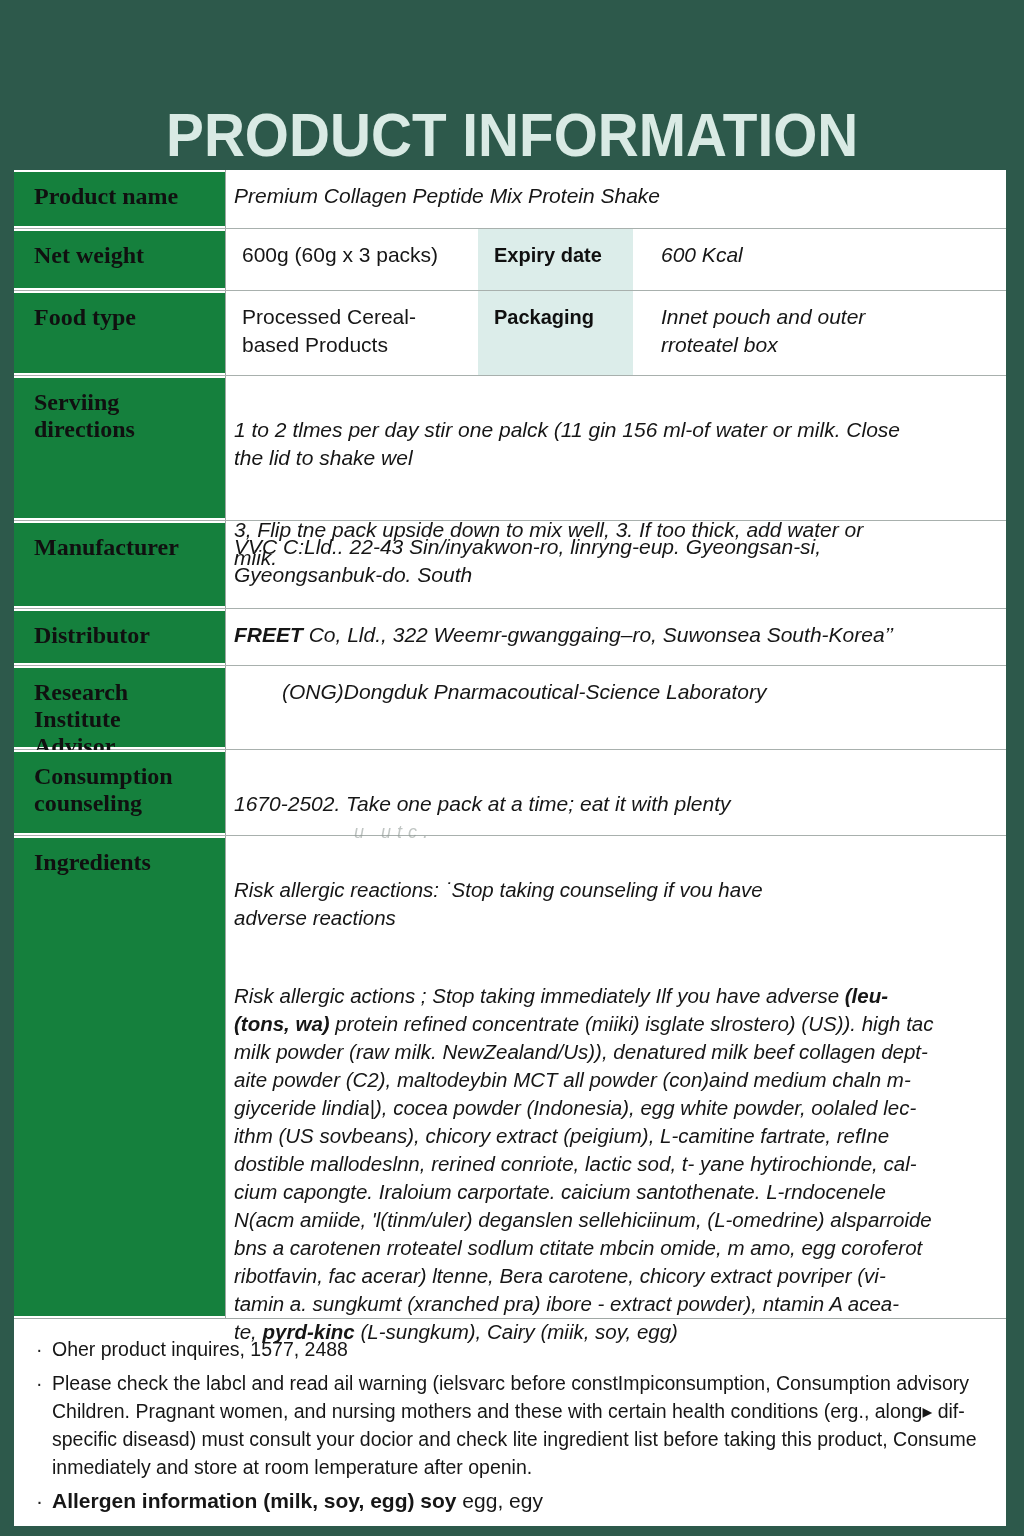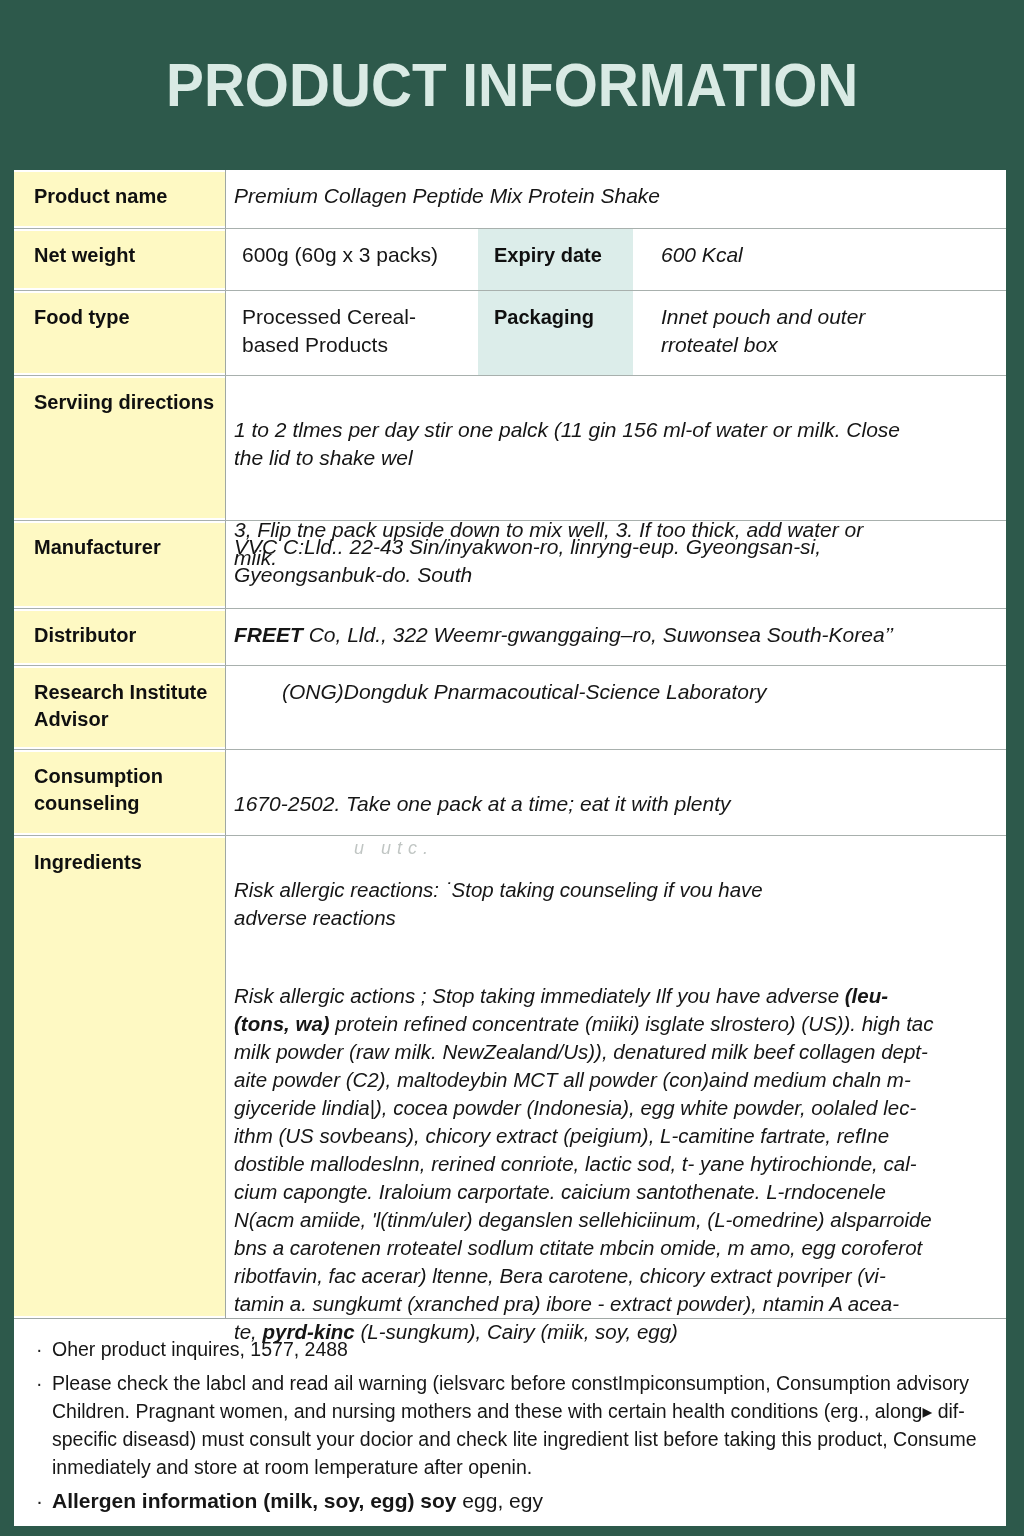--- a/index.html
+++ b/index.html
@@ -4,41 +4,41 @@
 <style>
   html,body{margin:0;padding:0;}
   body{
     width:1024px;height:1536px;
     font-family:"Liberation Sans","DejaVu Sans",sans-serif;
     background:#2d594b;
   }
   .page{position:relative;width:1024px;height:1536px;overflow:hidden;background:#2d594b;}
 
   
-  .header{height:170px;display:flex;align-items:center;justify-content:center;}
+  .header{height:170px;display:flex;align-items:flex-end;justify-content:center;}
   .title{
     font-size:61px;font-weight:700;letter-spacing:0px;
     color:#d9eae4;transform:scaleX(.93);white-space:nowrap;
   }
 
   
   .panel{
     position:absolute;left:14px;top:170px;width:992px;height:1356px;
     background:#ffffff;color:#161616;
   }
 
   .row{display:flex;border-top:1px solid #a8b0ad;box-sizing:border-box;}
   .row:first-child{border-top:none;}
   .cell-label{
     width:212px;flex:0 0 212px;box-sizing:border-box;
-    background:#fef9c3;border-right:1px solid #9fa8a4;
+    background:#15803d;border-right:1px solid #9fa8a4;
     box-shadow:inset 0 2px 0 #ffffff, inset 0 -2px 0 #ffffff;
     padding:13px 8px 0 20px;
-    font-size:20px;font-weight:600;line-height:27px;
-    white-space:pre-line;color:#101010;
+    font-size:24px;font-weight:600;line-height:27px;
+    white-space:pre-line;color:#101010;font-family:Liberation Serif, serif;
   }
   .cell-value{
     flex:1;box-sizing:border-box;padding:12px 18px 0 8px;
     font-size:21px;line-height:28px;white-space:pre-line;font-style:italic;
   }
   .split{display:flex;flex:1;}
   .split .v1{width:252px;flex:0 0 252px;box-sizing:border-box;padding:12px 6px 0 16px;font-size:21px;line-height:28px;white-space:pre-line;}
   .split .lbl2{
     width:155px;flex:0 0 155px;box-sizing:border-box;
     background:#dcedea;padding:13px 4px 0 16px;
@@ -48,21 +48,21 @@
 
   .r1{height:58px;} .r2{height:62px;} .r3{height:85px;}
   .r4{height:145px;} .r5{height:88px;} .r6{height:57px;}
   .r7{height:84px;gap:48px;} .r8{height:86px;} .r9{height:483px;}
 
   .para{margin:0;white-space:pre-line;}
   .para + .para{margin-top:16px;}
   .ing .para{line-height:28px;font-size:20.5px;}
   .ing .para + .para{margin-top:22px;}
   .faded{
-    display:block;margin-top:16px;margin-left:120px;
+    display:block;margin-top:0;margin-left:120px;
     color:#8d9793;opacity:.55;letter-spacing:6px;font-size:18px;
   }
 
   
   .footer{
     border-top:1px solid #a0a8a5;box-sizing:border-box;
     padding:16px 20px 0 22px;height:208px;
   }
   .bullet{display:flex;font-size:19.5px;line-height:28px;margin-bottom:6px;}
   .bullet .dot{width:16px;flex:0 0 16px;color:#222;}

